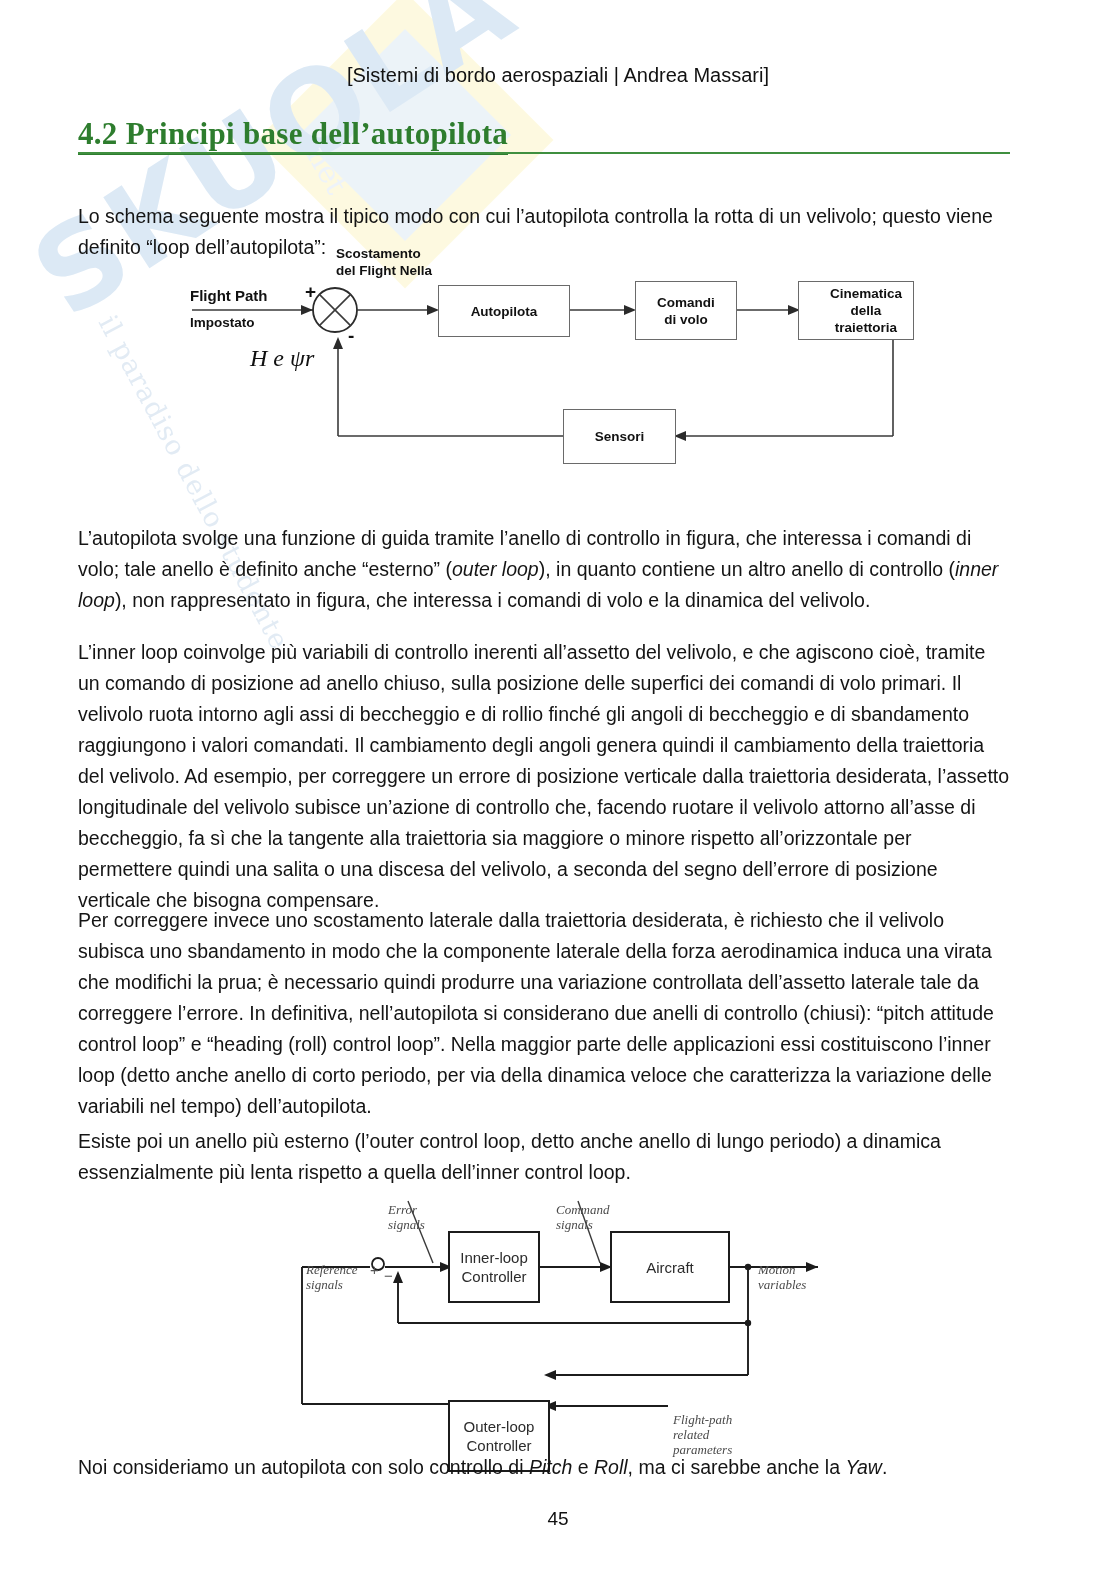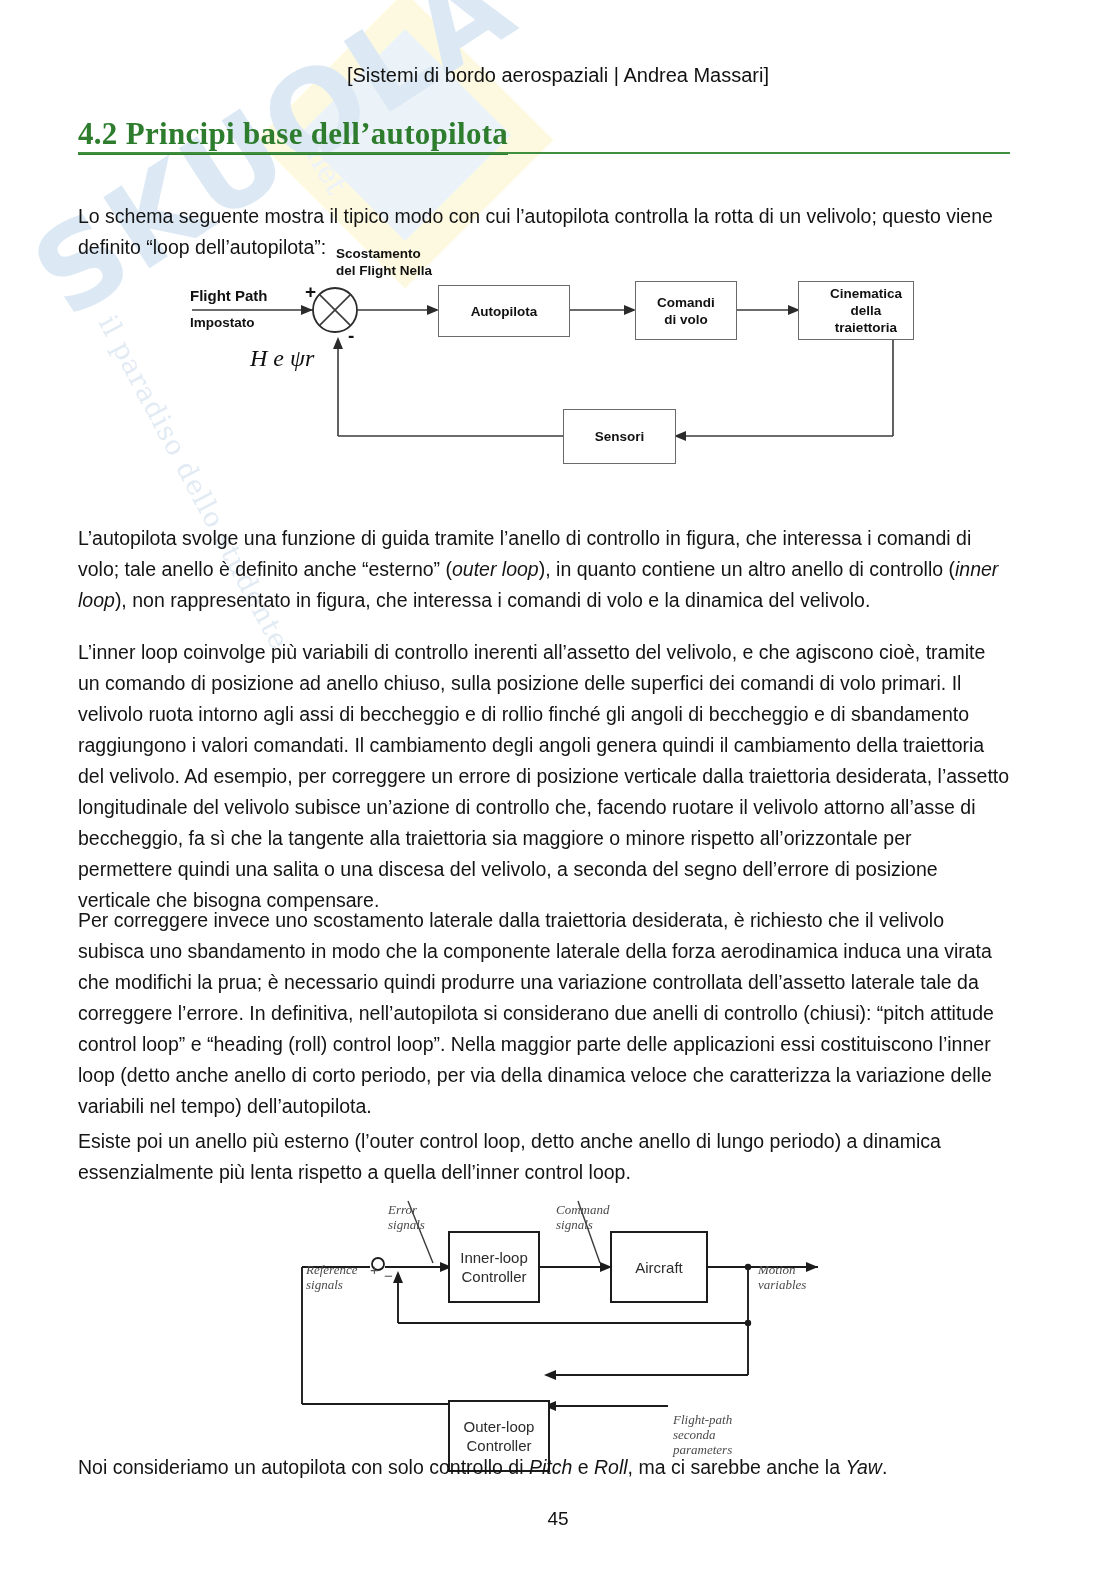--- a/index.html
+++ b/index.html
@@ -392,31 +392,31 @@
 
     <div class="flab" style="left:100px;top:2px;">Error
 signals</div>
     <div class="flab" style="left:268px;top:2px;">Command
 signals</div>
     <div class="flab" style="left:18px;top:62px;">Reference
 signals</div>
     <div class="flab" style="left:470px;top:62px;">Motion
 variables</div>
     <div class="flab" style="left:385px;top:212px;">Flight-path
-seconda
+related
 parameters</div>
 
     <div id="f2-plus">+</div>
     <div id="f2-minus">−</div>
 
     <div class="fbox2" style="left:160px;top:68px;width:92px;height:72px;align-items:center;">
       <span style="white-space:pre-line;">Inner-loop
 Controller</span>
     </div>
-    <div class="fbox2" style="left:322px;top:68px;width:98px;height:72px;">
+    <div class="fbox2" style="left:322px;top:68px;width:120px;height:72px;">
       <span style="white-space:pre-line;">Aircraft</span>
     </div>
     <div class="fbox2" style="left:160px;top:205px;width:102px;height:72px;margin-top:32px;">
       <span style="white-space:pre-line;">Outer-loop
 Controller</span>
     </div>
   </div>
 
   <p class="para" id="p-final"><span>Noi consideriamo un autopilota con solo controllo di </span><i class="ital">Pitch</i><span> e </span><i class="ital">Roll</i><span>, ma ci sarebbe anche la </span><i class="ital">Yaw</i><span>.</span></p>
 

